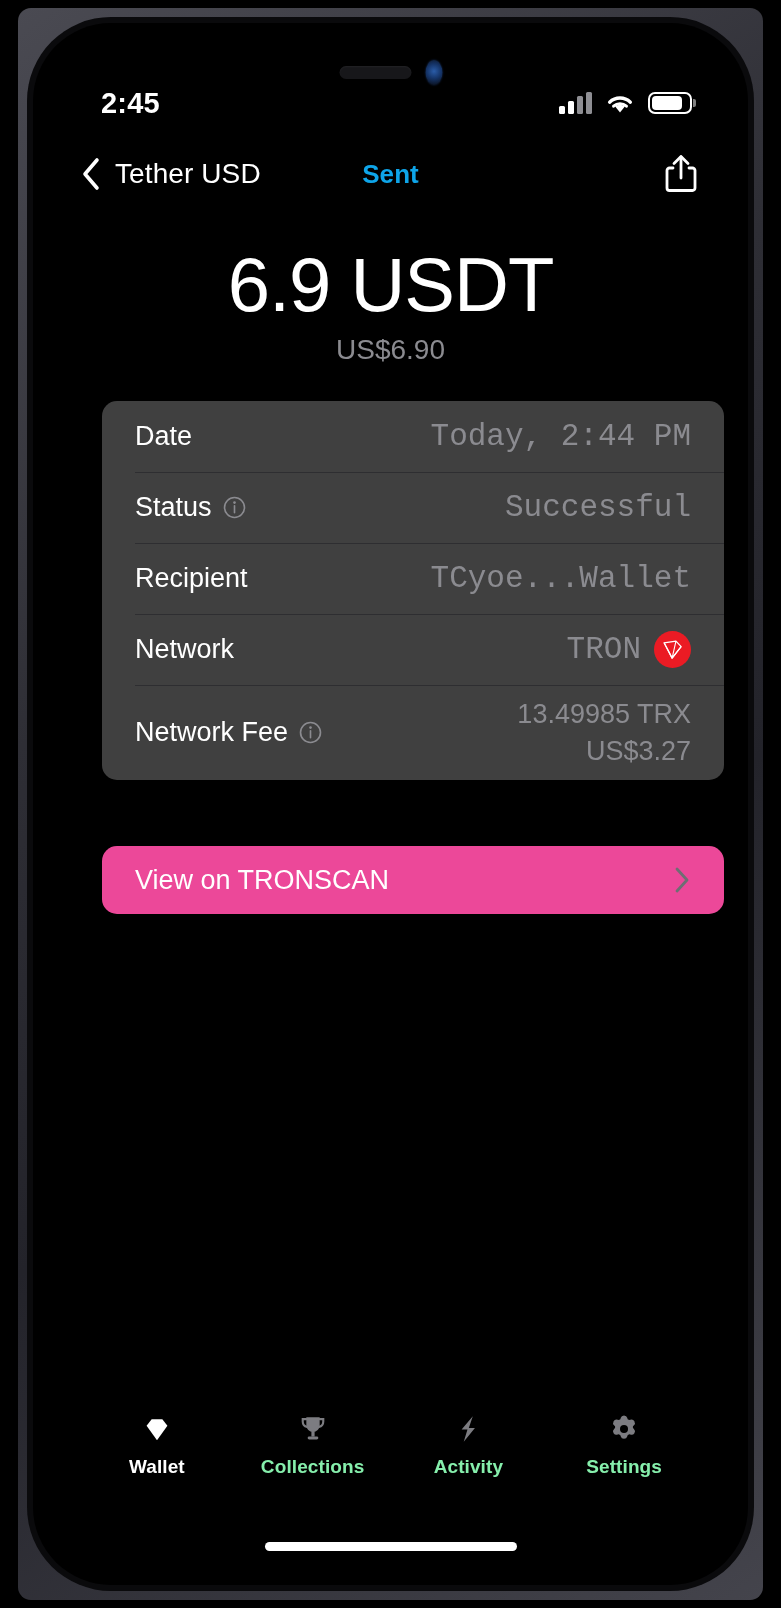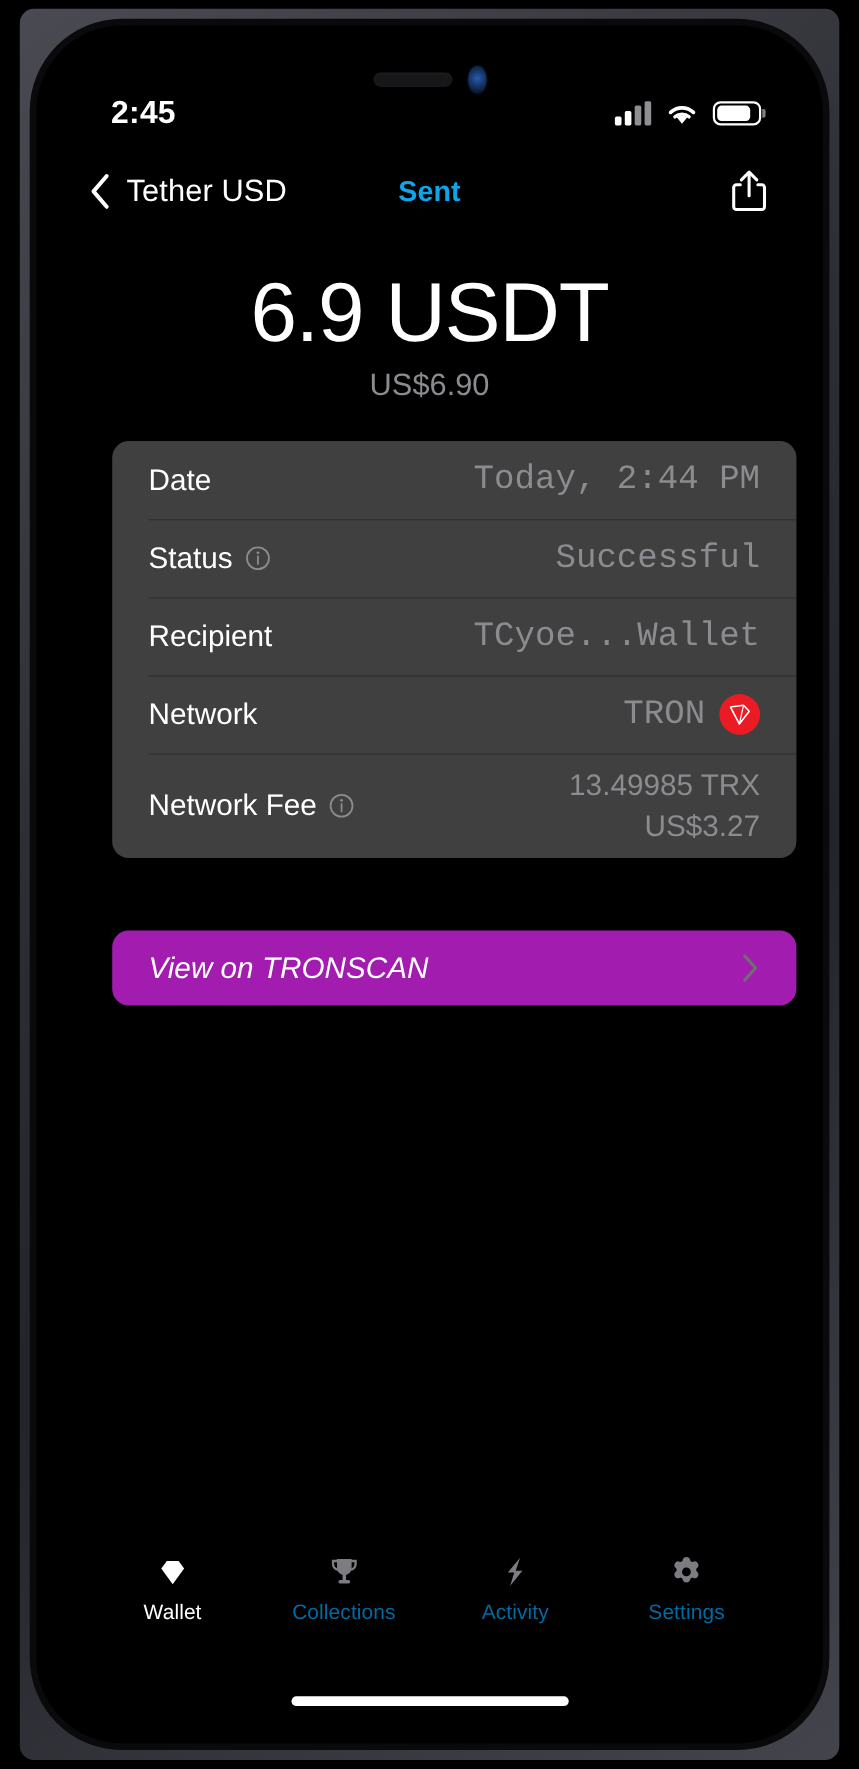--- a/index.html
+++ b/index.html
@@ -276,29 +276,28 @@
     flex: 0 0 auto;
   }
 
   
   .link-card {
     position: absolute;
     left: 69px;
     top: 823px;
     width: 622px;
     height: 68px;
-    background: #a21caf;
+    background: #ec4899;
     border-radius: 15px;
     display: flex;
     align-items: center;
     justify-content: space-between;
     padding: 0 33px;
     box-sizing: border-box;
     cursor: pointer;
-    font-style: italic;
   }
   .link-card-label {
     color: #ffffff;
     font-size: 27px;
     font-weight: 400;
   }
 
   
   .tab-bar {
     position: absolute;
@@ -322,22 +321,22 @@
   .tab-icon {
     height: 32px;
     display: flex;
     align-items: center;
     justify-content: center;
   }
   .tab-label {
     font-size: 19px;
     letter-spacing: 0.1px;
   }
-  .tab-item.active .tab-label { color: #ffffff; font-weight: 400; }
-  .tab-item:not(.active) .tab-label { color: #0369a1; font-weight: 400; }
+  .tab-item.active .tab-label { color: #ffffff; font-weight: 700; }
+  .tab-item:not(.active) .tab-label { color: #86efac; font-weight: 700; }
 
   
   .home-indicator {
     position: absolute;
     left: 50%;
     transform: translateX(-50%);
     bottom: 34px;
     width: 252px;
     height: 9px;
     border-radius: 5px;

